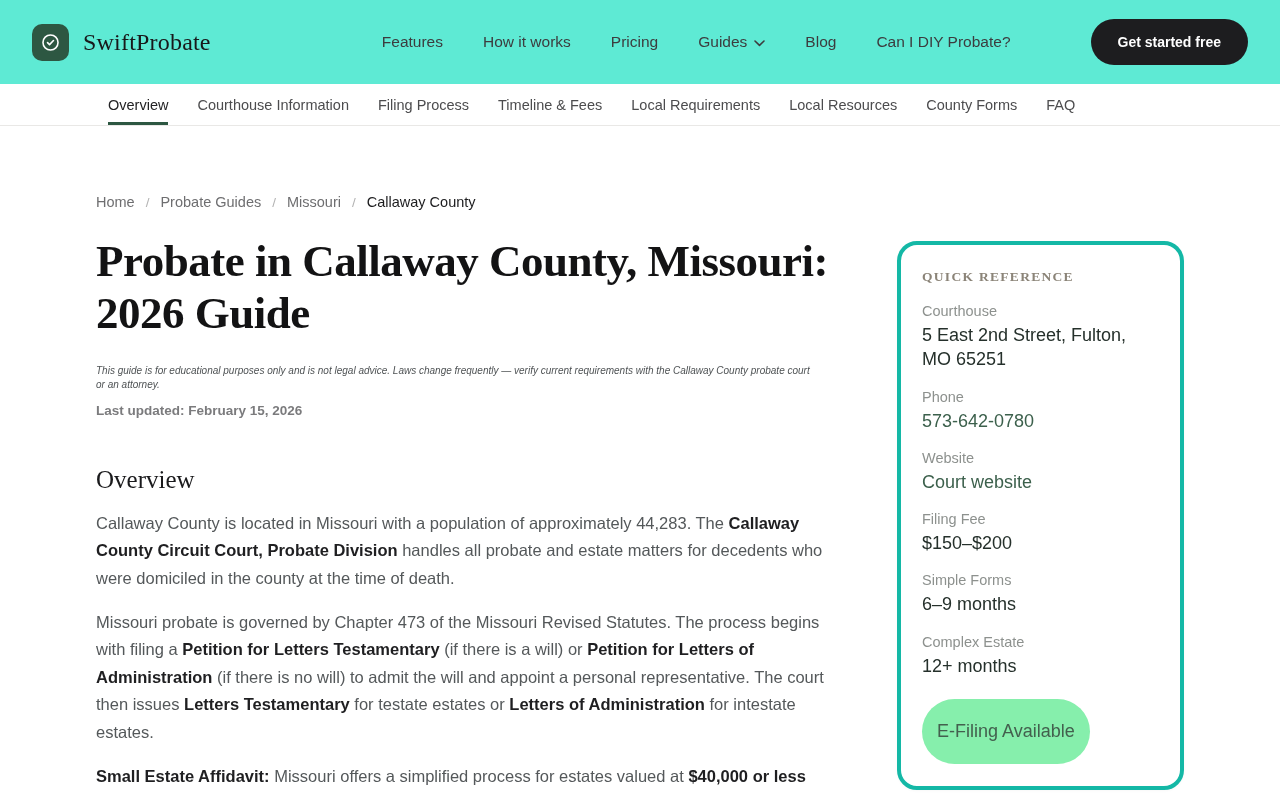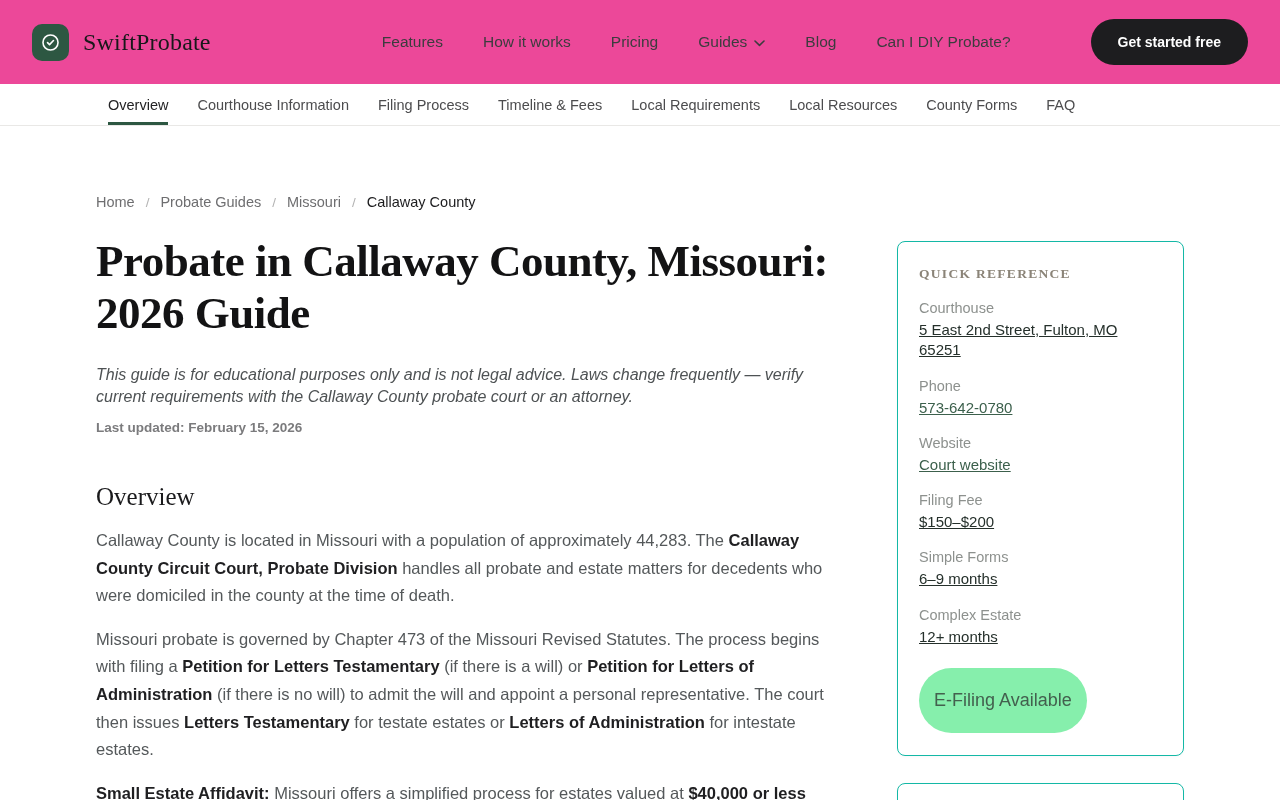--- a/index.html
+++ b/index.html
@@ -7,21 +7,21 @@
   body {
     font-family: "Liberation Sans", sans-serif;
     background: #ffffff;
     color: #54585a;
   }
   a { text-decoration: none; cursor: pointer; }
 
   
   .top-header {
     height: 84px;
-    background: #ec4899;
+    background: #5eead4;
     display: flex;
     align-items: center;
     padding: 0 32px;
   }
   .brand { display: flex; align-items: center; gap: 14px; }
   .brand-mark {
     width: 37px; height: 37px;
     background: #2d5742;
     border-radius: 10px;
     display: flex; align-items: center; justify-content: center;
@@ -103,21 +103,21 @@
     font-size: 45px;
     font-weight: 600;
     letter-spacing: -0.5px;
     color: #131314;
     margin-top: 26px;
     line-height: 1.15;
   }
   .disclaimer {
     margin-top: 24px;
     font-style: italic;
-    font-size: 16px;
+    font-size: 10px;
     line-height: 1.42;
     color: #4e5254;
     max-width: 720px;
   }
   .last-updated { margin-top: 11px; font-size: 13.5px; color: #7b7b7d; font-weight: bold; }
 
   .section-title {
     font-family: "Liberation Serif", serif;
     font-size: 25px;
     font-weight: 500;
@@ -129,37 +129,37 @@
     font-size: 16.5px;
     line-height: 27.6px;
     color: #54585a;
     margin-top: 16px;
   }
   .body-para strong { color: #1f1f21; font-weight: 700; }
 
   
   .side-card {
     background: #ffffff;
-    border: 1px solid #14b8a6;
-    border-radius: 8px;
+    border: 4px solid #14b8a6;
+    border-radius: 20px;
     padding: 24px 21px 22px 21px;
     box-shadow: 0 1px 3px rgba(0,0,0,0.03);
   }
   .side-card + .side-card { margin-top: 27px; }
   .card-title {
     font-family: "Liberation Serif", serif;
     font-size: 13.5px;
     font-weight: 600;
     letter-spacing: 1.3px;
     color: #8b8478;
     margin-bottom: 18px;
   }
   .ref-field { margin-bottom: 17px; }
   .ref-label { font-size: 14.5px; color: #8d918e; margin-bottom: 4px; }
-  .ref-value { font-size: 15px; color: #25302b; line-height: 1.35; text-decoration: underline; }
+  .ref-value { font-size: 18px; color: #25302b; line-height: 1.35; }
   .ref-value.link { color: #3c604c; }
   .badge {
     display: inline-block;
     background: #86efac;
     color: #43604e;
     font-size: 18px;
     padding: 22px 15px;
     border-radius: 999px;
     margin-top: 4px;
   }

